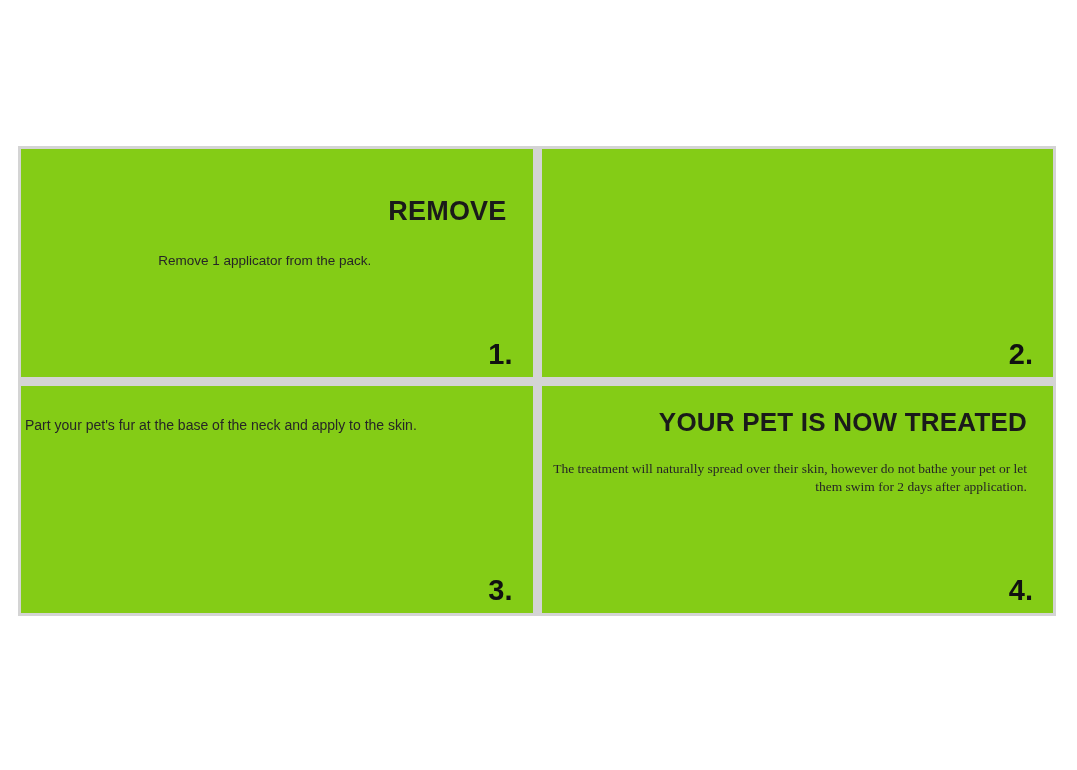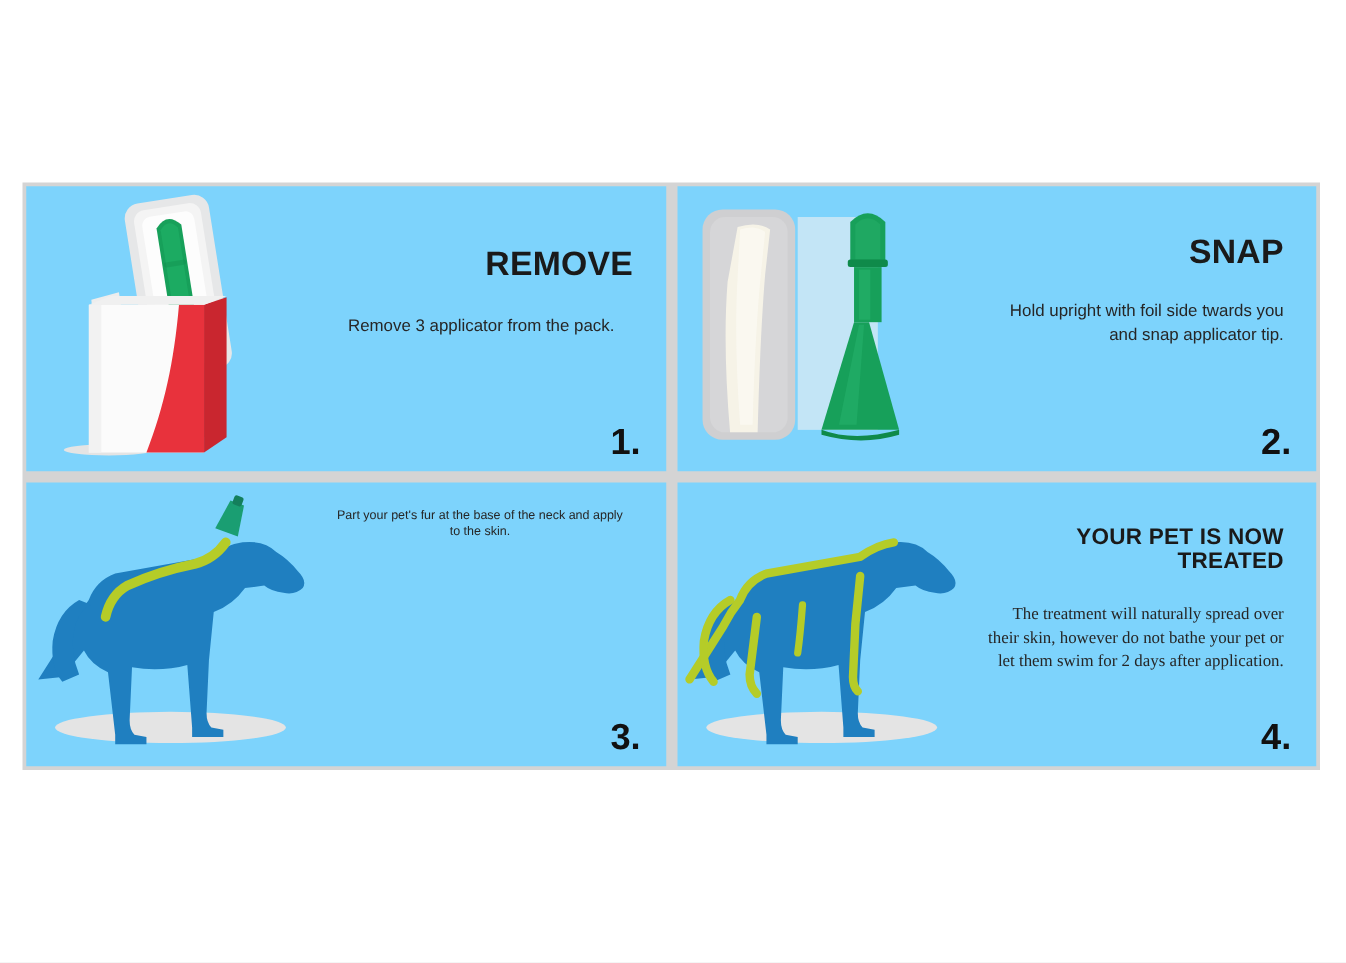--- a/index.html
+++ b/index.html
@@ -26,24 +26,25 @@
     background: #d4d4d4;
     display: grid;
     grid-template-columns: 1fr 1fr;
     grid-template-rows: 1fr 1fr;
     gap: 9px;
     padding: 3px;
     box-sizing: border-box;
   }
 
   .step-panel {
-    background: #7dd3fc;
+    background: #84cc16;
     position: relative;
     overflow: hidden;
     display: flex;
+    flex-direction: column;
     align-items: stretch;
   }
 
   
   .panel-art {
     width: 47%;
     position: relative;
     flex: 0 0 auto;
   }
   .panel-art svg {
@@ -77,23 +78,23 @@
   }
 
   
   .p1 .panel-heading { font-size: 27px; margin-top: 48px; }
   .p1 .panel-body    { font-size: 13.5px; text-align: center; margin-top: 26px; padding-right: 2px; }
 
   .p2 .panel-heading { font-size: 27px; margin-top: 38px; }
   .p2 .panel-body    { font-size: 13.5px; text-align: right; margin-top: 24px; }
 
   .p3 .panel-heading { font-size: 27px; margin-top: 50px; }
-  .p3 .panel-body    { font-size: 10px; text-align: center; margin-top: 20px; padding-right: 4px; }
-
-  .p4 .panel-heading { font-size: 18px; margin-top: 34px; }
+  .p3 .panel-body    { font-size: 14px; margin-top: 30px; padding-right: 4px; }
+
+  .p4 .panel-heading { font-size: 26px; margin-top: 22px; }
   .p4 .panel-body    { font-size: 13.5px; text-align: right; margin-top: 24px; font-family: Liberation Serif, serif; }
 
   
   .step-number {
     position: absolute;
     right: 20px;
     bottom: 8px;
     font-size: 29px;
     font-weight: bold;
     color: #111111;
@@ -134,21 +135,21 @@
 
           <path d="M50 92 l18 -7 h92 l-18 7 z" fill="#f0f0f0"></path>
 
           <rect x="50" y="92" width="10" height="118" fill="#f0f0f0" opacity="0.8"></rect>
         </g>
       </svg>
     </div>
 
     <div class="panel-text">
       <div class="panel-heading">REMOVE</div>
-      <div class="panel-body">Remove 3 applicator from the pack.</div>
+      <div class="panel-body">Remove 1 applicator from the pack.</div>
     </div>
 
     <div class="step-number">1.</div>
   </div>
 
   <div class="step-panel p2">
 
     <div class="panel-art">
       <svg viewBox="0 0 240 222" preserveAspectRatio="xMidYMid meet">
 
@@ -173,24 +174,20 @@
           <rect x="145" y="64" width="9" height="40" fill="#2cb872" opacity="0.45"></rect>
 
           <path d="M141 106 l-26 86 h62 l-24 -86 z" fill="#17a05a"></path>
           <path d="M145 108 l-16 80 h14 l6 -80 z" fill="#2cb872" opacity="0.4"></path>
 
           <path d="M115 192 q26 10 62 0 v4 q-30 9 -62 0 z" fill="#0f8a4a"></path>
         </g>
       </svg>
     </div>
 
-    <div class="panel-text">
-      <div class="panel-heading">SNAP</div>
-      <div class="panel-body">Hold upright with foil side twards you and snap applicator tip.</div>
-    </div>
 
     <div class="step-number">2.</div>
   </div>
 
   <div class="step-panel p3">
 
     <div class="panel-art">
       <svg viewBox="0 0 250 225" preserveAspectRatio="xMidYMid meet">
         <ellipse cx="120" cy="198" rx="96" ry="13" fill="#e4e4e4"></ellipse>
 

